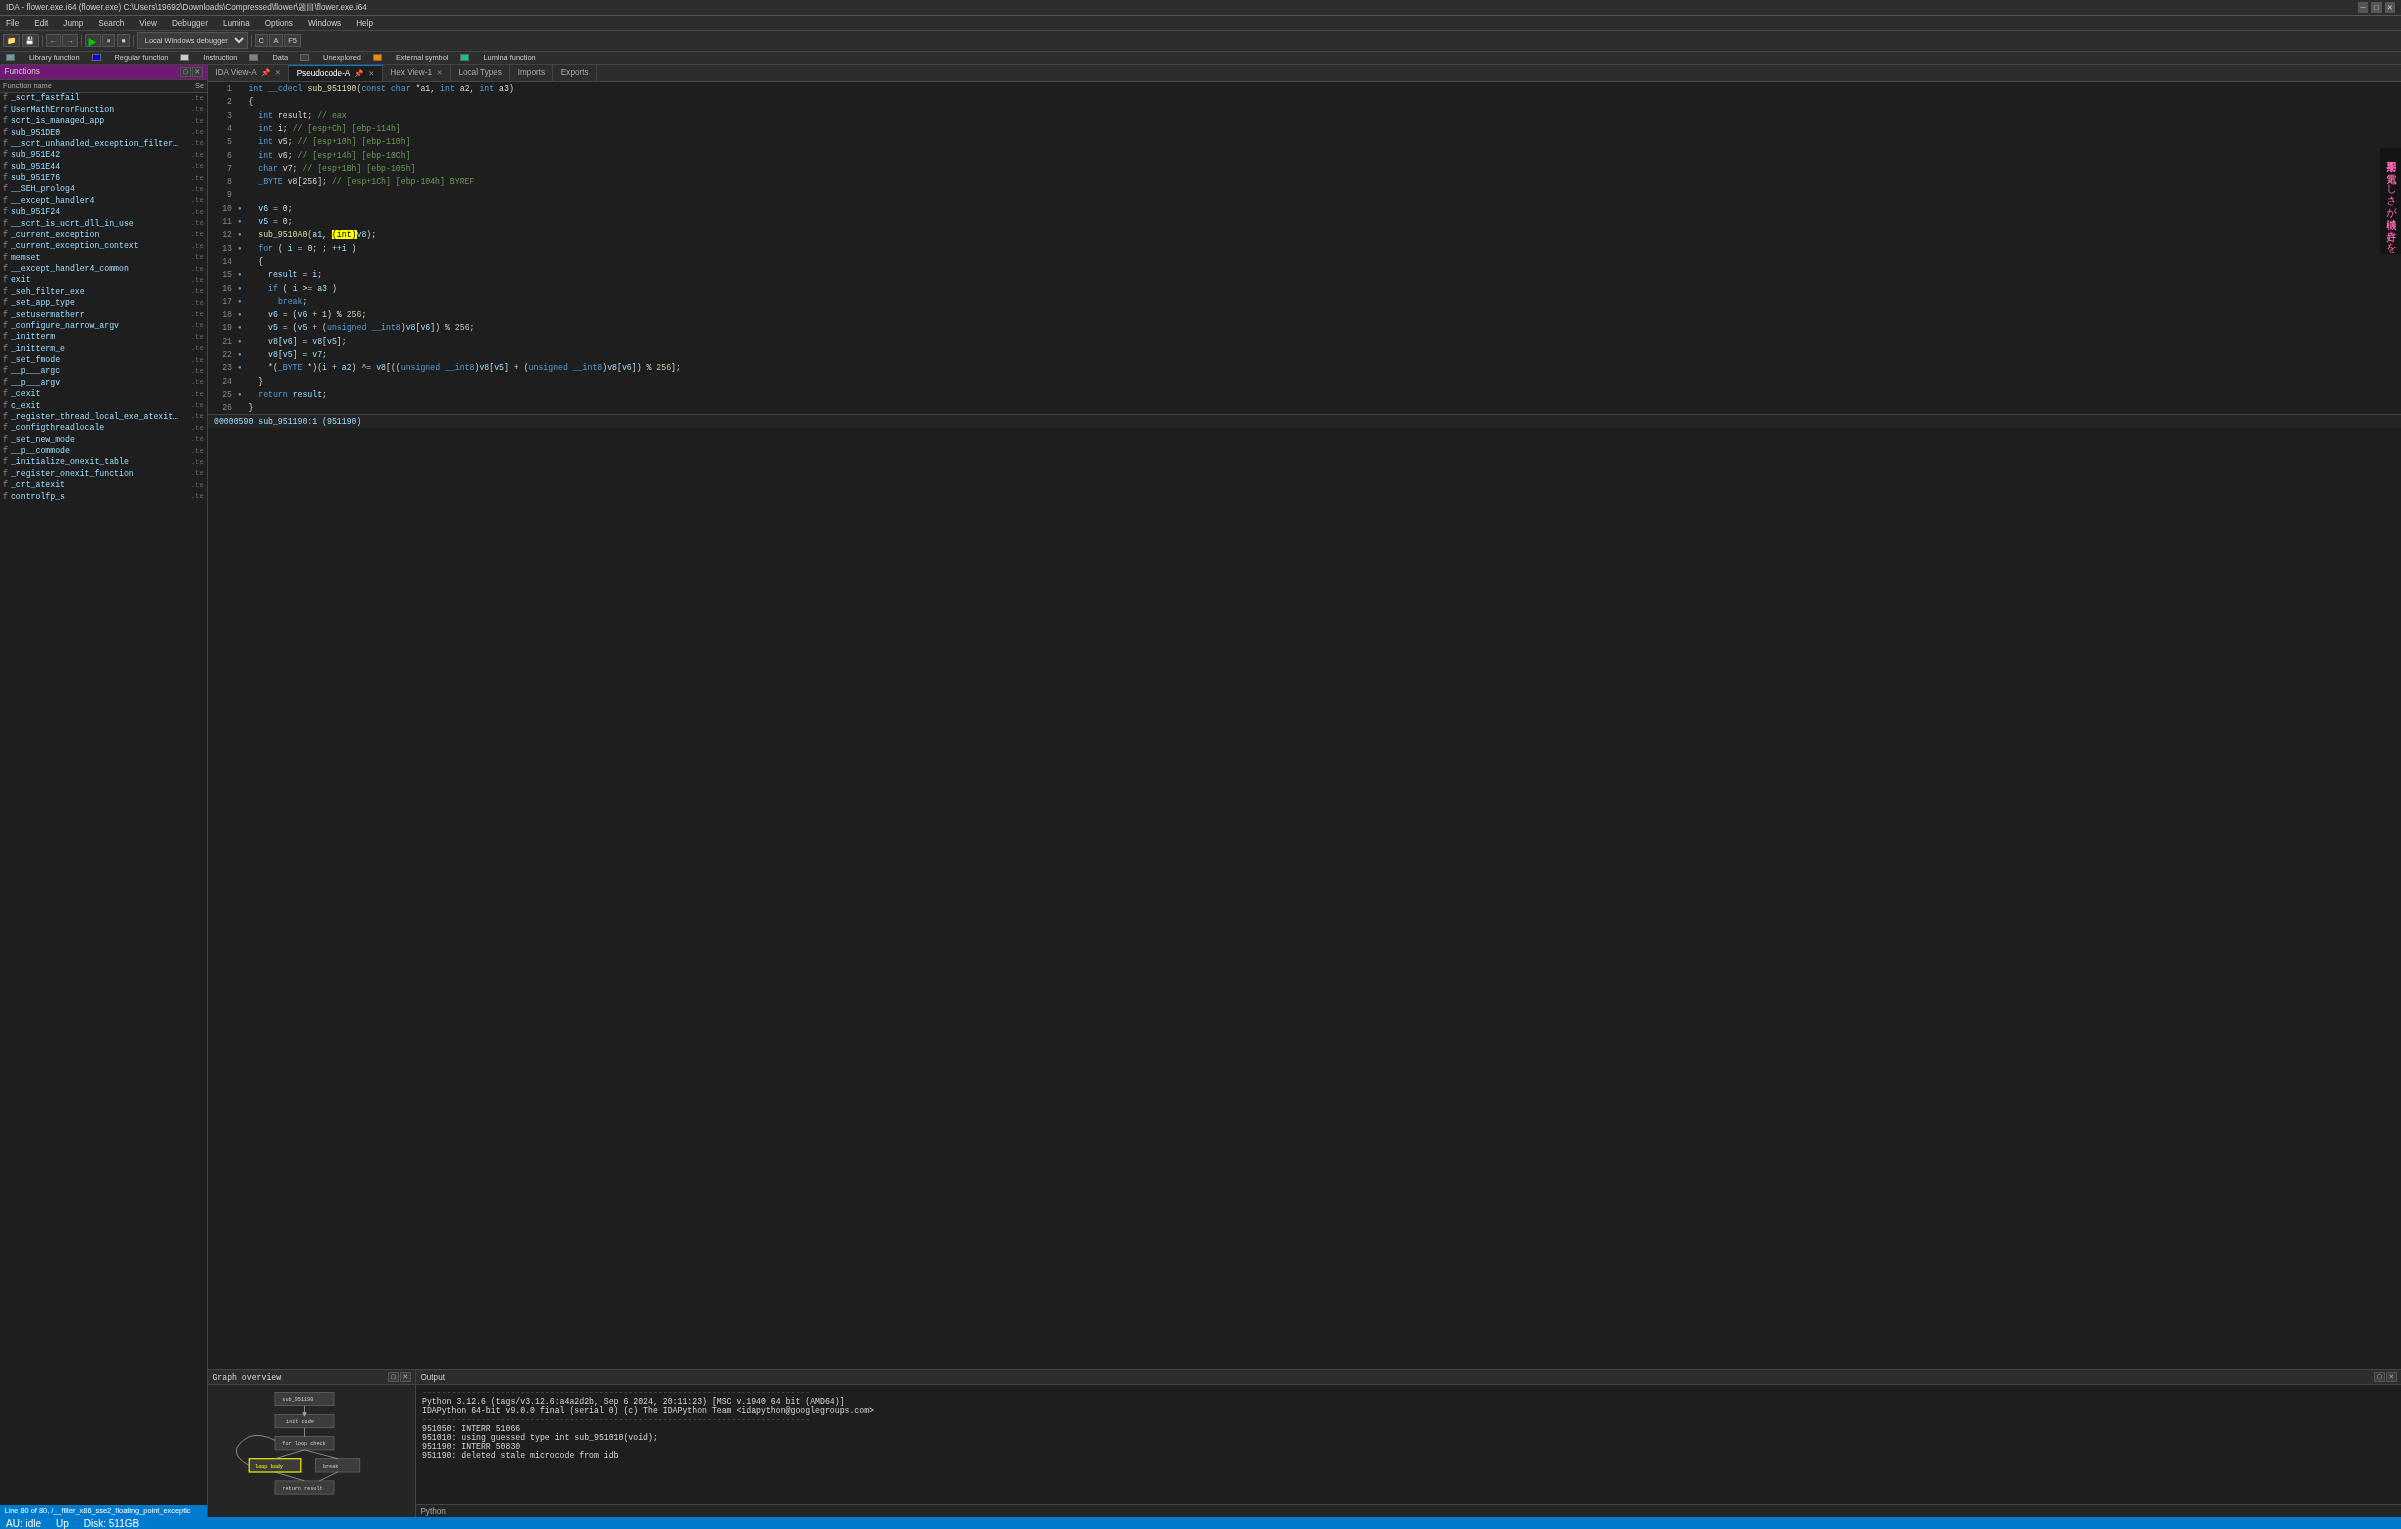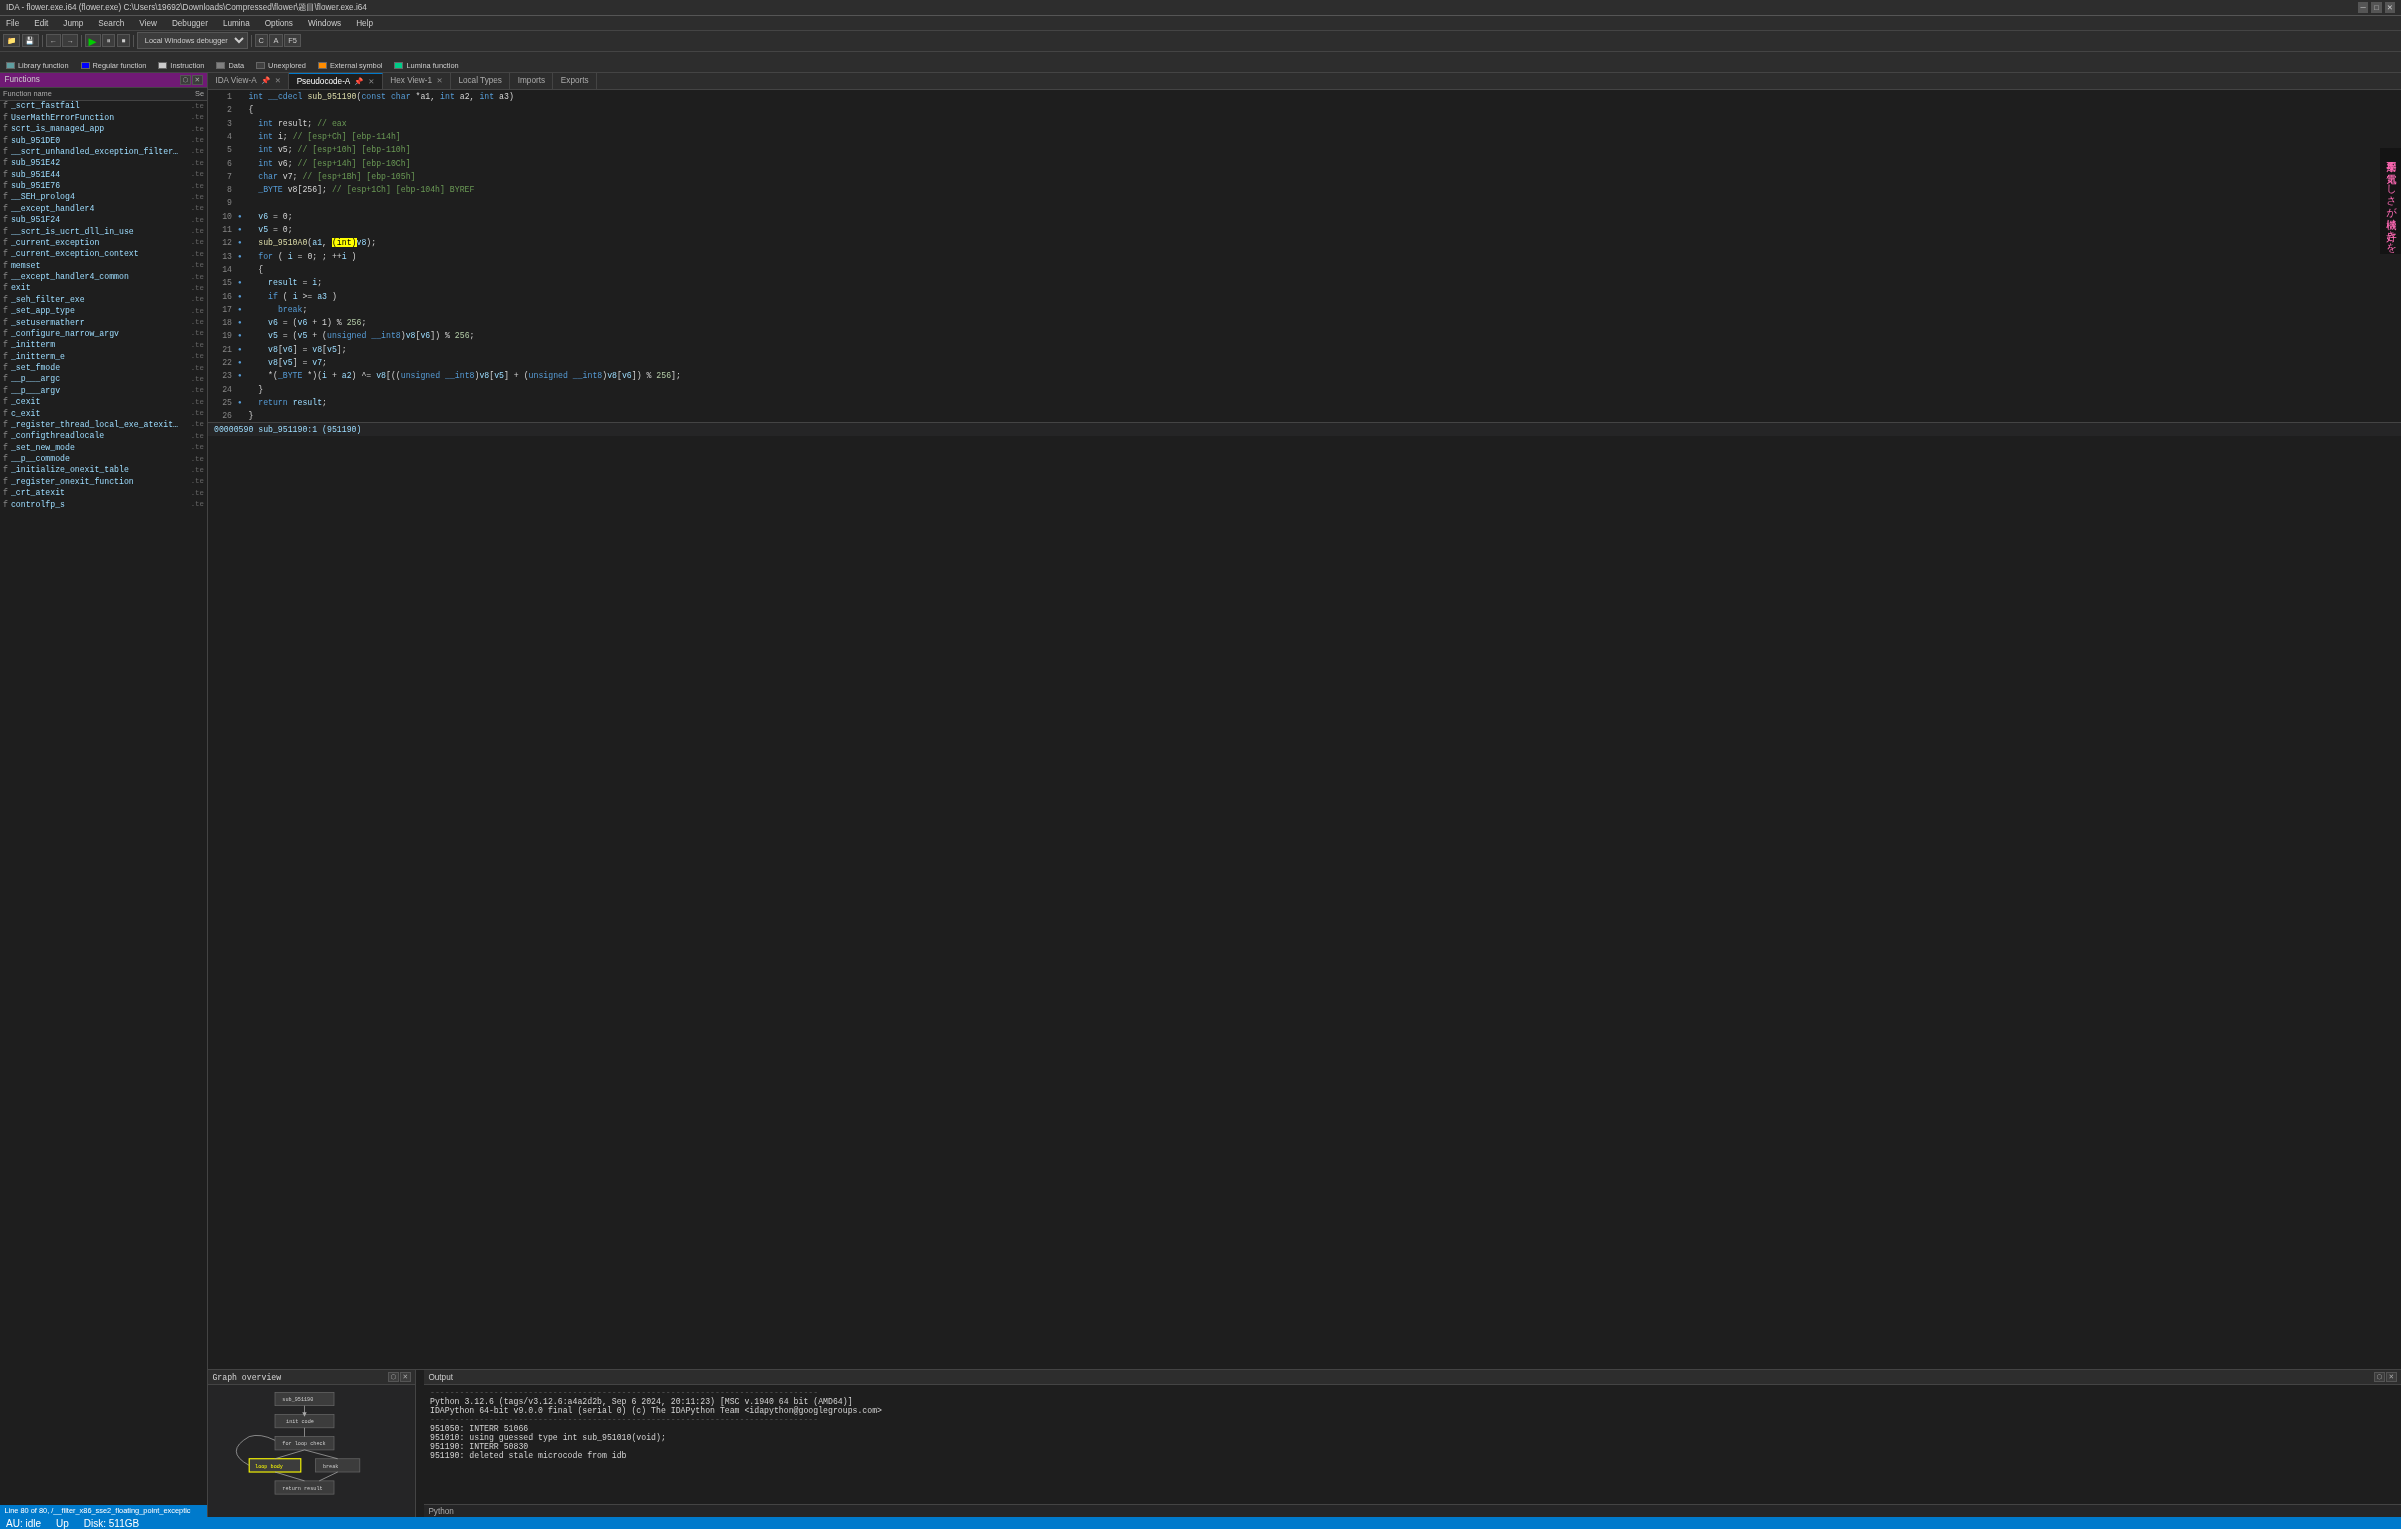--- a/index.html
+++ b/index.html
@@ -84,21 +84,21 @@
       background: #2d2d2d;
       padding: 1.5px 6px;
       display: flex;
       align-items: center;
       gap: 12px;
       border-bottom: 0.7px solid #444;
       font-size: 7.4px;
       font-family: Arial, sans-serif;
       color: #ccc;
     }
-    .legend-item { display: flex; align-items: center; gap: 3px; margin-top: 8px; }
+    .legend-item { display: flex; align-items: center; gap: 14px; }
     .legend-color { width: 9px; height: 7.4px; border: 0.7px solid #666; }
 
     
     #main-area {
       display: flex;
       flex: 1;
       overflow: hidden;
     }
 
     
@@ -304,21 +304,20 @@
       overflow: hidden;
     }
 
     
     #output-area {
       flex: 1;
       display: flex;
       flex-direction: column;
       background: #1e1e1e;
       overflow: hidden;
-      margin-left: 8px;
     }
 
     #output-header {
       background: #2d2d2d;
       border-bottom: 0.7px solid #444;
       padding: 1.5px 4.4px;
       display: flex;
       align-items: center;
       justify-content: space-between;
       min-height: 15px;

